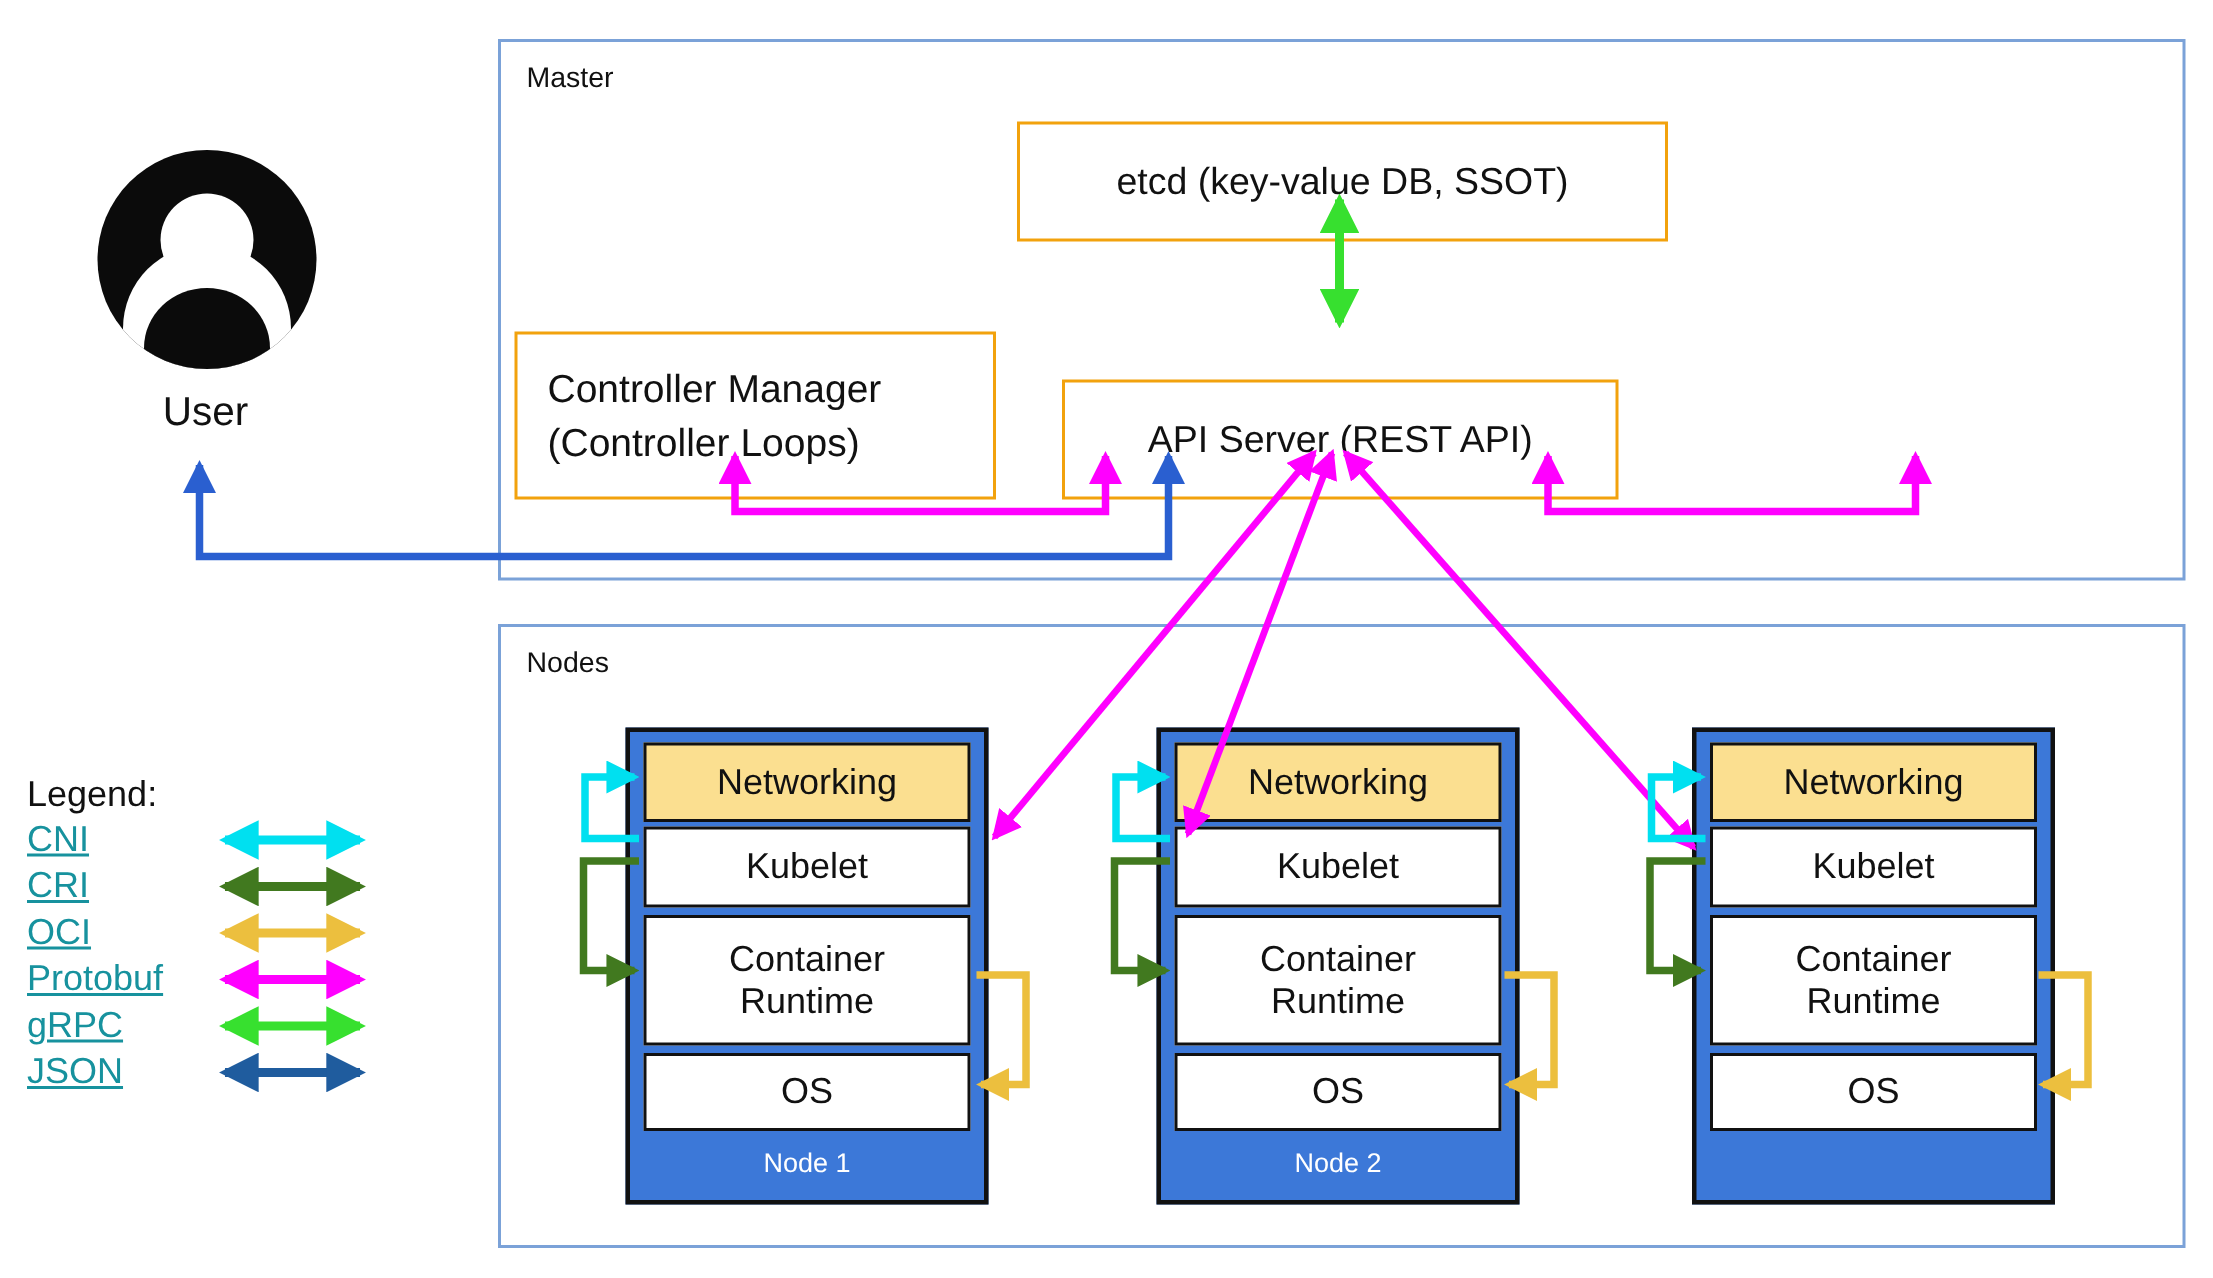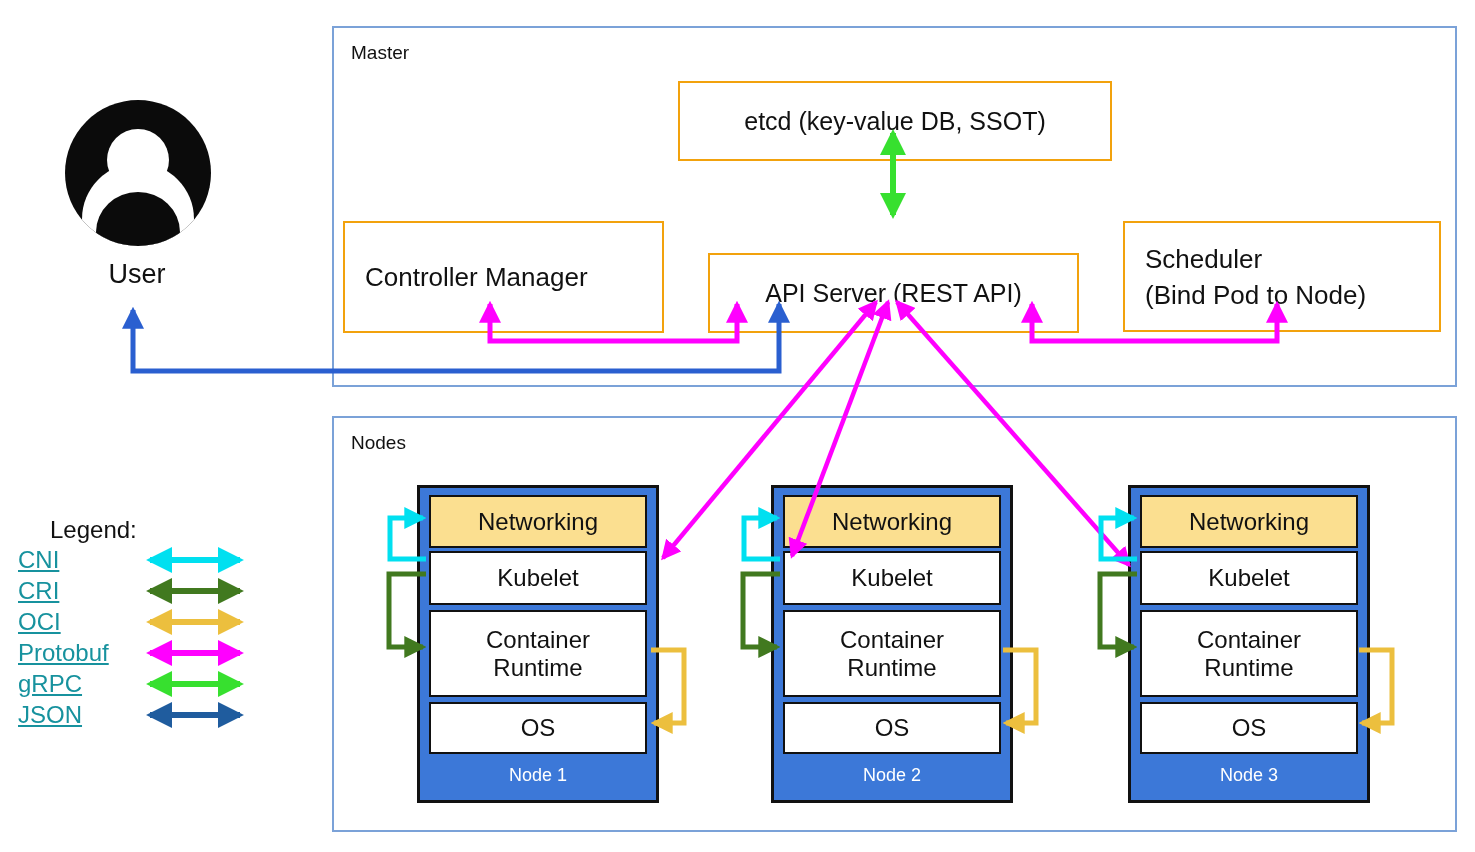--- a/index.html
+++ b/index.html
@@ -17,50 +17,47 @@
          display:flex;align-items:center;justify-content:center;
          font-size:24px;color:#111;text-align:right;line-height:28px;}
   .layer.networking{background:#FBDF90;}
   .node-label{position:absolute;left:0;right:0;top:262px;height:50px;
          display:flex;align-items:center;justify-content:center;
          color:#fff;font-size:18px;}
   .user-wrap{position:absolute;left:63px;top:98px;width:150px;height:150px;}
   .user-label{position:absolute;left:77px;top:256px;width:120px;height:36px;
          display:flex;align-items:center;justify-content:center;
          font-size:27px;color:#111;}
-  .legend-title{position:absolute;left:18px;top:516px;font-size:24px;color:#111;margin-left:32px;}
+  .legend-title{position:absolute;left:18px;top:516px;font-size:24px;color:#111;}
   .legend-link{position:absolute;left:18px;height:30px;display:flex;align-items:center;
          font-size:24px;text-decoration:underline;cursor:pointer;}
   .arrows{position:absolute;left:0;top:0;pointer-events:none;}
 </style>
 </head>
 <body>
 
 <div class="stage">
 
   <div class="section" style="left:332px;top:26px;width:1121px;height:357px;">
     <div class="section-title">Master</div>
   </div>
 
   <div class="obox center" style="left:678px;top:50px;width:430px;height:76px;">
     <span>etcd (key-value DB, SSOT)</span>
   </div>
 
   <div class="obox leftpad" style="left:343px;top:190px;width:297px;height:108px;">
     <span>Controller Manager</span>
+    <span>(Controller Loops)</span>
   </div>
 
   <div class="obox center" style="left:708px;top:222px;width:367px;height:76px;">
     <span>API Server (REST API)</span>
   </div>
 
-  <div class="obox leftpad" style="left:1123px;top:190px;width:294px;height:107px;">
-    <span>Scheduler</span>
-    <span>(Bind Pod to Node)</span>
-  </div>
 
   <div class="section" style="left:332px;top:416px;width:1121px;height:412px;">
     <div class="section-title">Nodes</div>
   </div>
 
   <div class="node" style="left:417px;">
     <div class="layer networking" style="top:7px;height:49px;">
       <span>Networking</span>
       </div>
     <div class="layer" style="top:63px;height:50px;">
@@ -100,21 +97,20 @@
     <div class="layer" style="top:63px;height:50px;">
       <span>Kubelet</span>
       </div>
     <div class="layer" style="top:122px;height:83px;flex-direction:column;">
       <span>Container</span>
       <span>Runtime</span>
       </div>
     <div class="layer" style="top:214px;height:48px;">
       <span>OS</span>
       </div>
-    <div class="node-label">Node 3</div>
   </div>
 
   <div class="user-wrap">
     <svg width="150" height="150" viewBox="0 0 150 150">
       <clipPath id="uclip">
           <circle cx="75" cy="75" r="73"></circle>
         </clipPath>
       <circle cx="75" cy="75" r="73" fill="#0b0b0b"></circle>
       <g clip-path="url(#uclip)">
         <circle cx="75" cy="121" r="56" fill="#fff"></circle>

